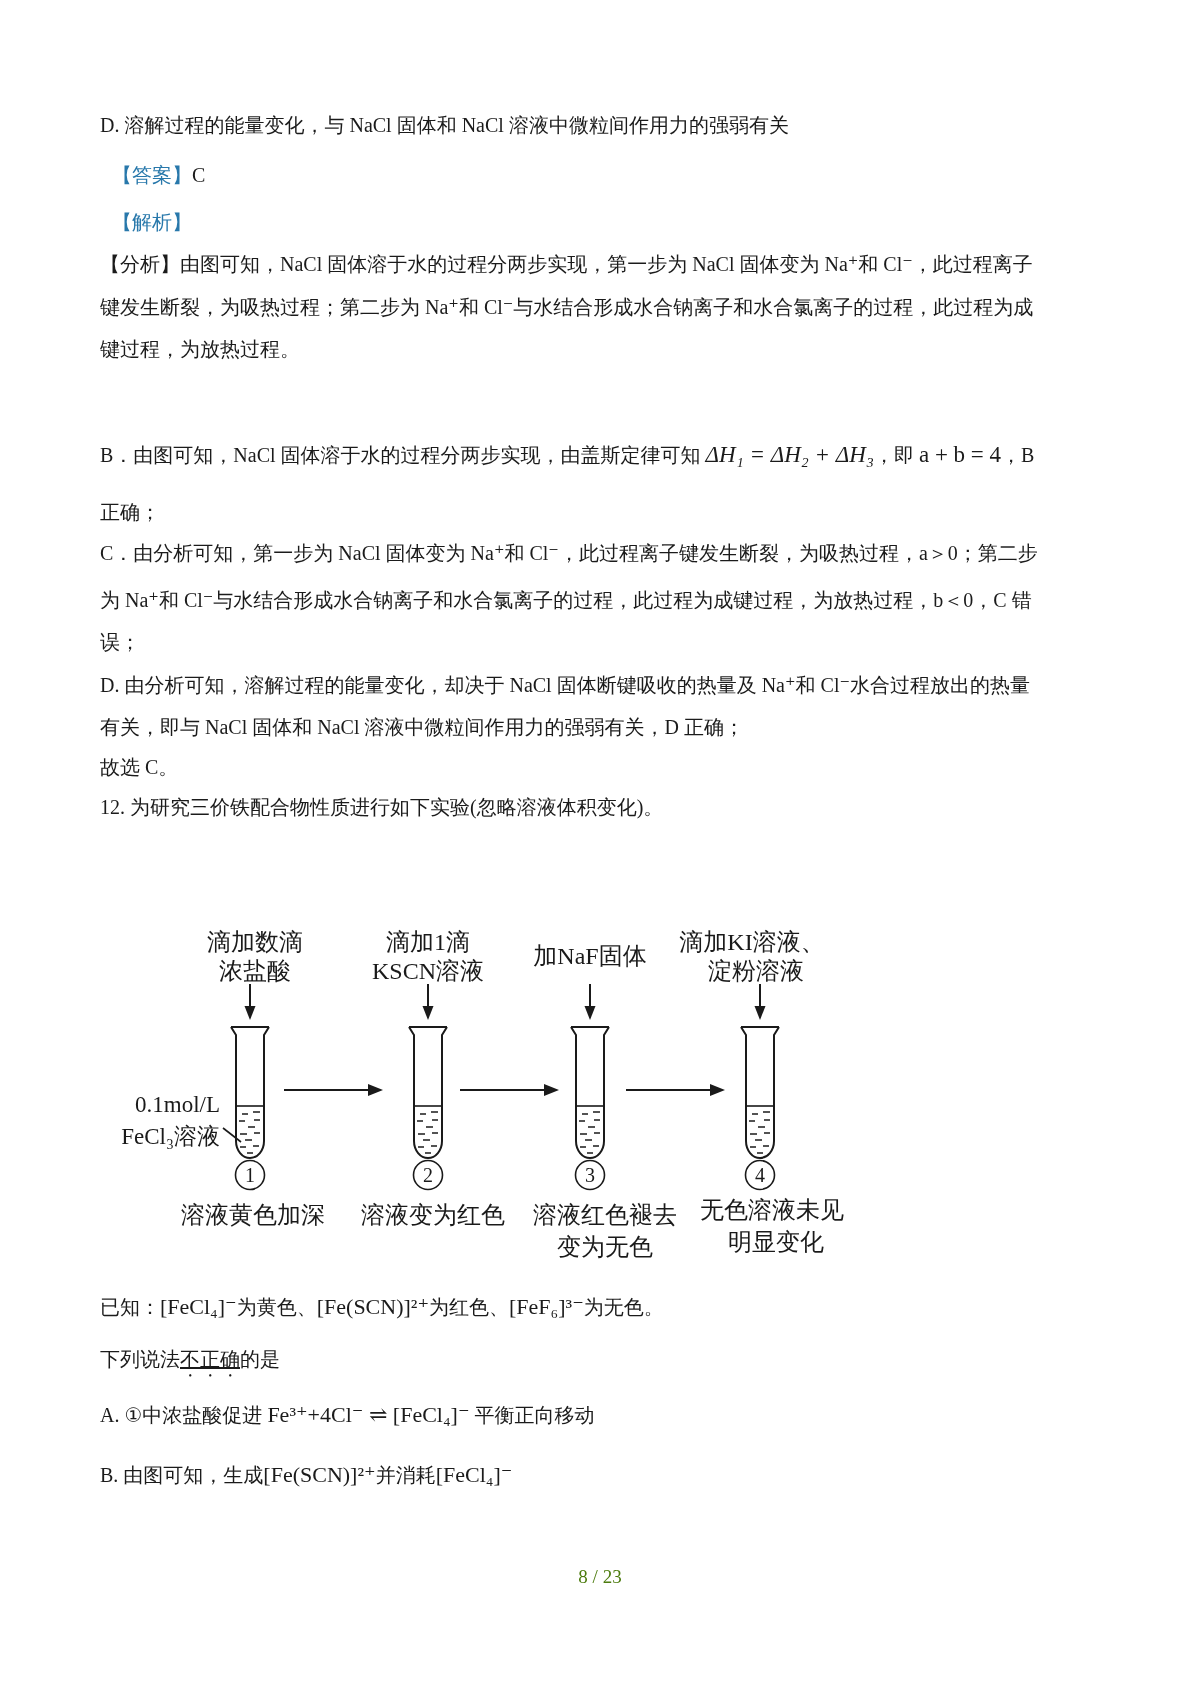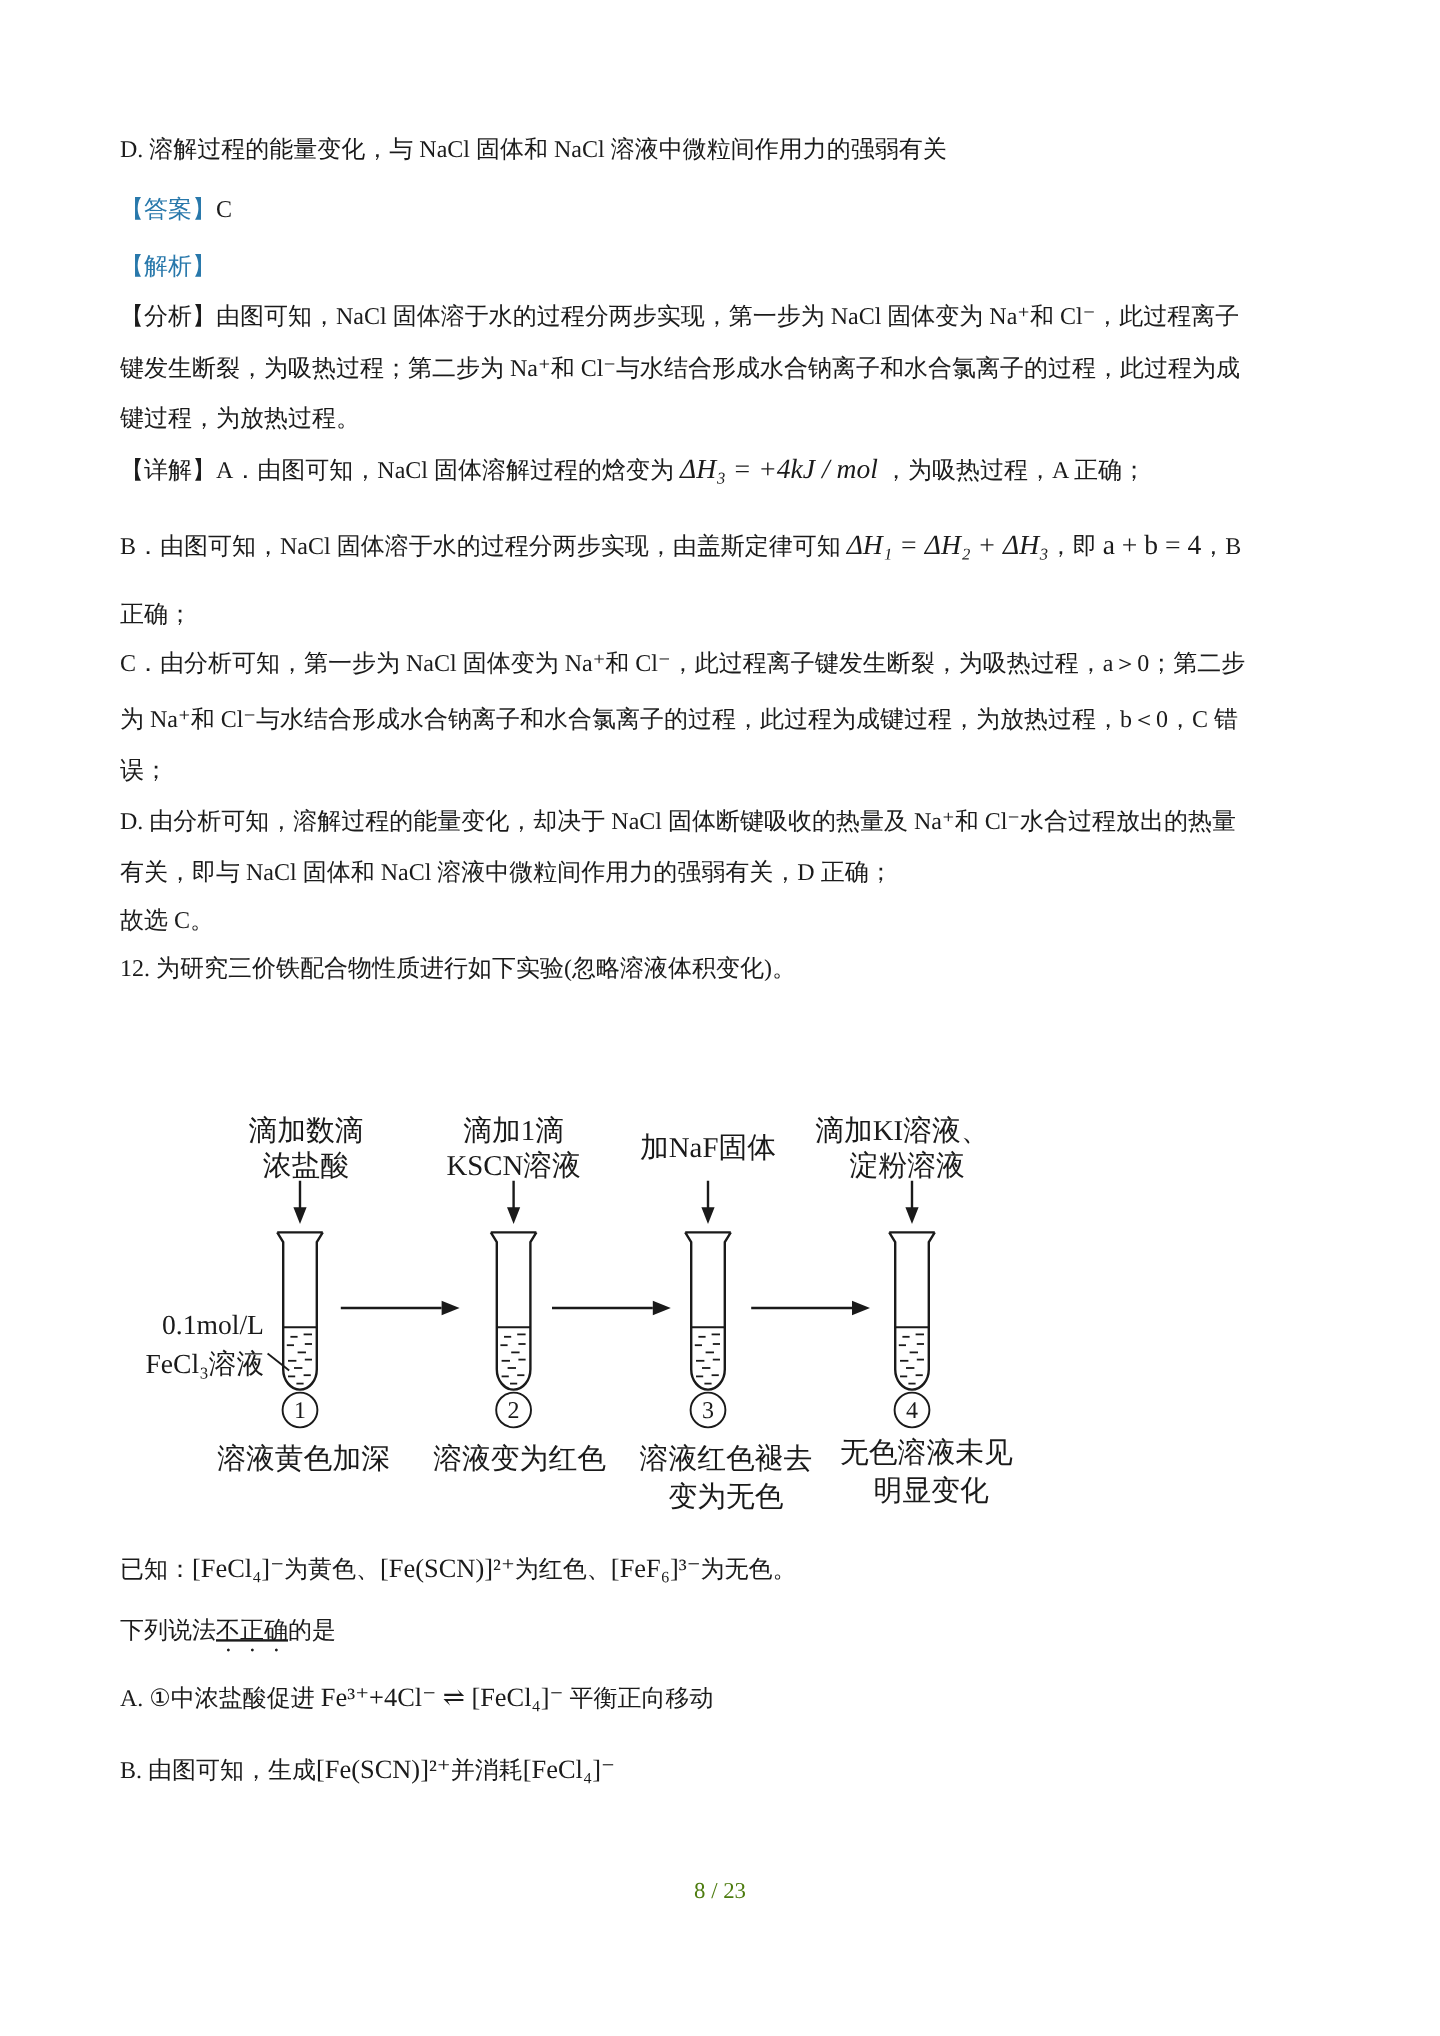--- a/index.html
+++ b/index.html
@@ -11,21 +11,21 @@
     font-family:"Liberation Serif","DejaVu Serif","DejaVu Sans",serif;
     color:#1b1b1b;
     overflow:hidden;
   }
   .line {
     position:absolute; left:100px;
     font-size:20px; line-height:30px;
     white-space:nowrap;
     color:#1b1b1b;
   }
-  .blue { color:#2878ab; }
+  .blue { color:#2878ab;margin-left:12px; }
   .math {
     font-style:italic;
     font-size:23px;
     font-family:"Liberation Serif","DejaVu Serif",serif;
   }
   .chem {
     font-size:22px;
     font-family:"Liberation Serif","DejaVu Serif",serif;
     margin-top:36px;
   }
@@ -73,23 +73,20 @@
   <div class="line" style="top:249px">
     <span>【分析】由图可知，NaCl 固体溶于水的过程分两步实现，第一步为 NaCl 固体变为 Na⁺和 Cl⁻，此过程离子</span>
   </div>
   <div class="line" style="top:292px">
     <span>键发生断裂，为吸热过程；第二步为 Na⁺和 Cl⁻与水结合形成水合钠离子和水合氯离子的过程，此过程为成</span>
   </div>
   <div class="line" style="top:334px">
     <span>键过程，为放热过程。</span>
   </div>
 
-  <div class="line" style="top:376px">
-    <span>【详解】A．由图可知，NaCl 固体溶解过程的焓变为 </span><span class="math">ΔH₃ = +4kJ / mol</span><span> ，为吸热过程，A 正确；</span>
-  </div>
 
   <div class="line" style="top:440px">
     <span>B．由图可知，NaCl 固体溶于水的过程分两步实现，由盖斯定律可知 </span><span class="math">ΔH₁ = ΔH₂ + ΔH₃</span><span>，即 </span><span class="math" style="font-style:normal">a + b = 4</span><span>，B</span>
   </div>
   <div class="line" style="top:497px">
     <span>正确；</span>
   </div>
 
   <div class="line" style="top:538px">
     <span>C．由分析可知，第一步为 NaCl 固体变为 Na⁺和 Cl⁻，此过程离子键发生断裂，为吸热过程，a＞0；第二步</span>

